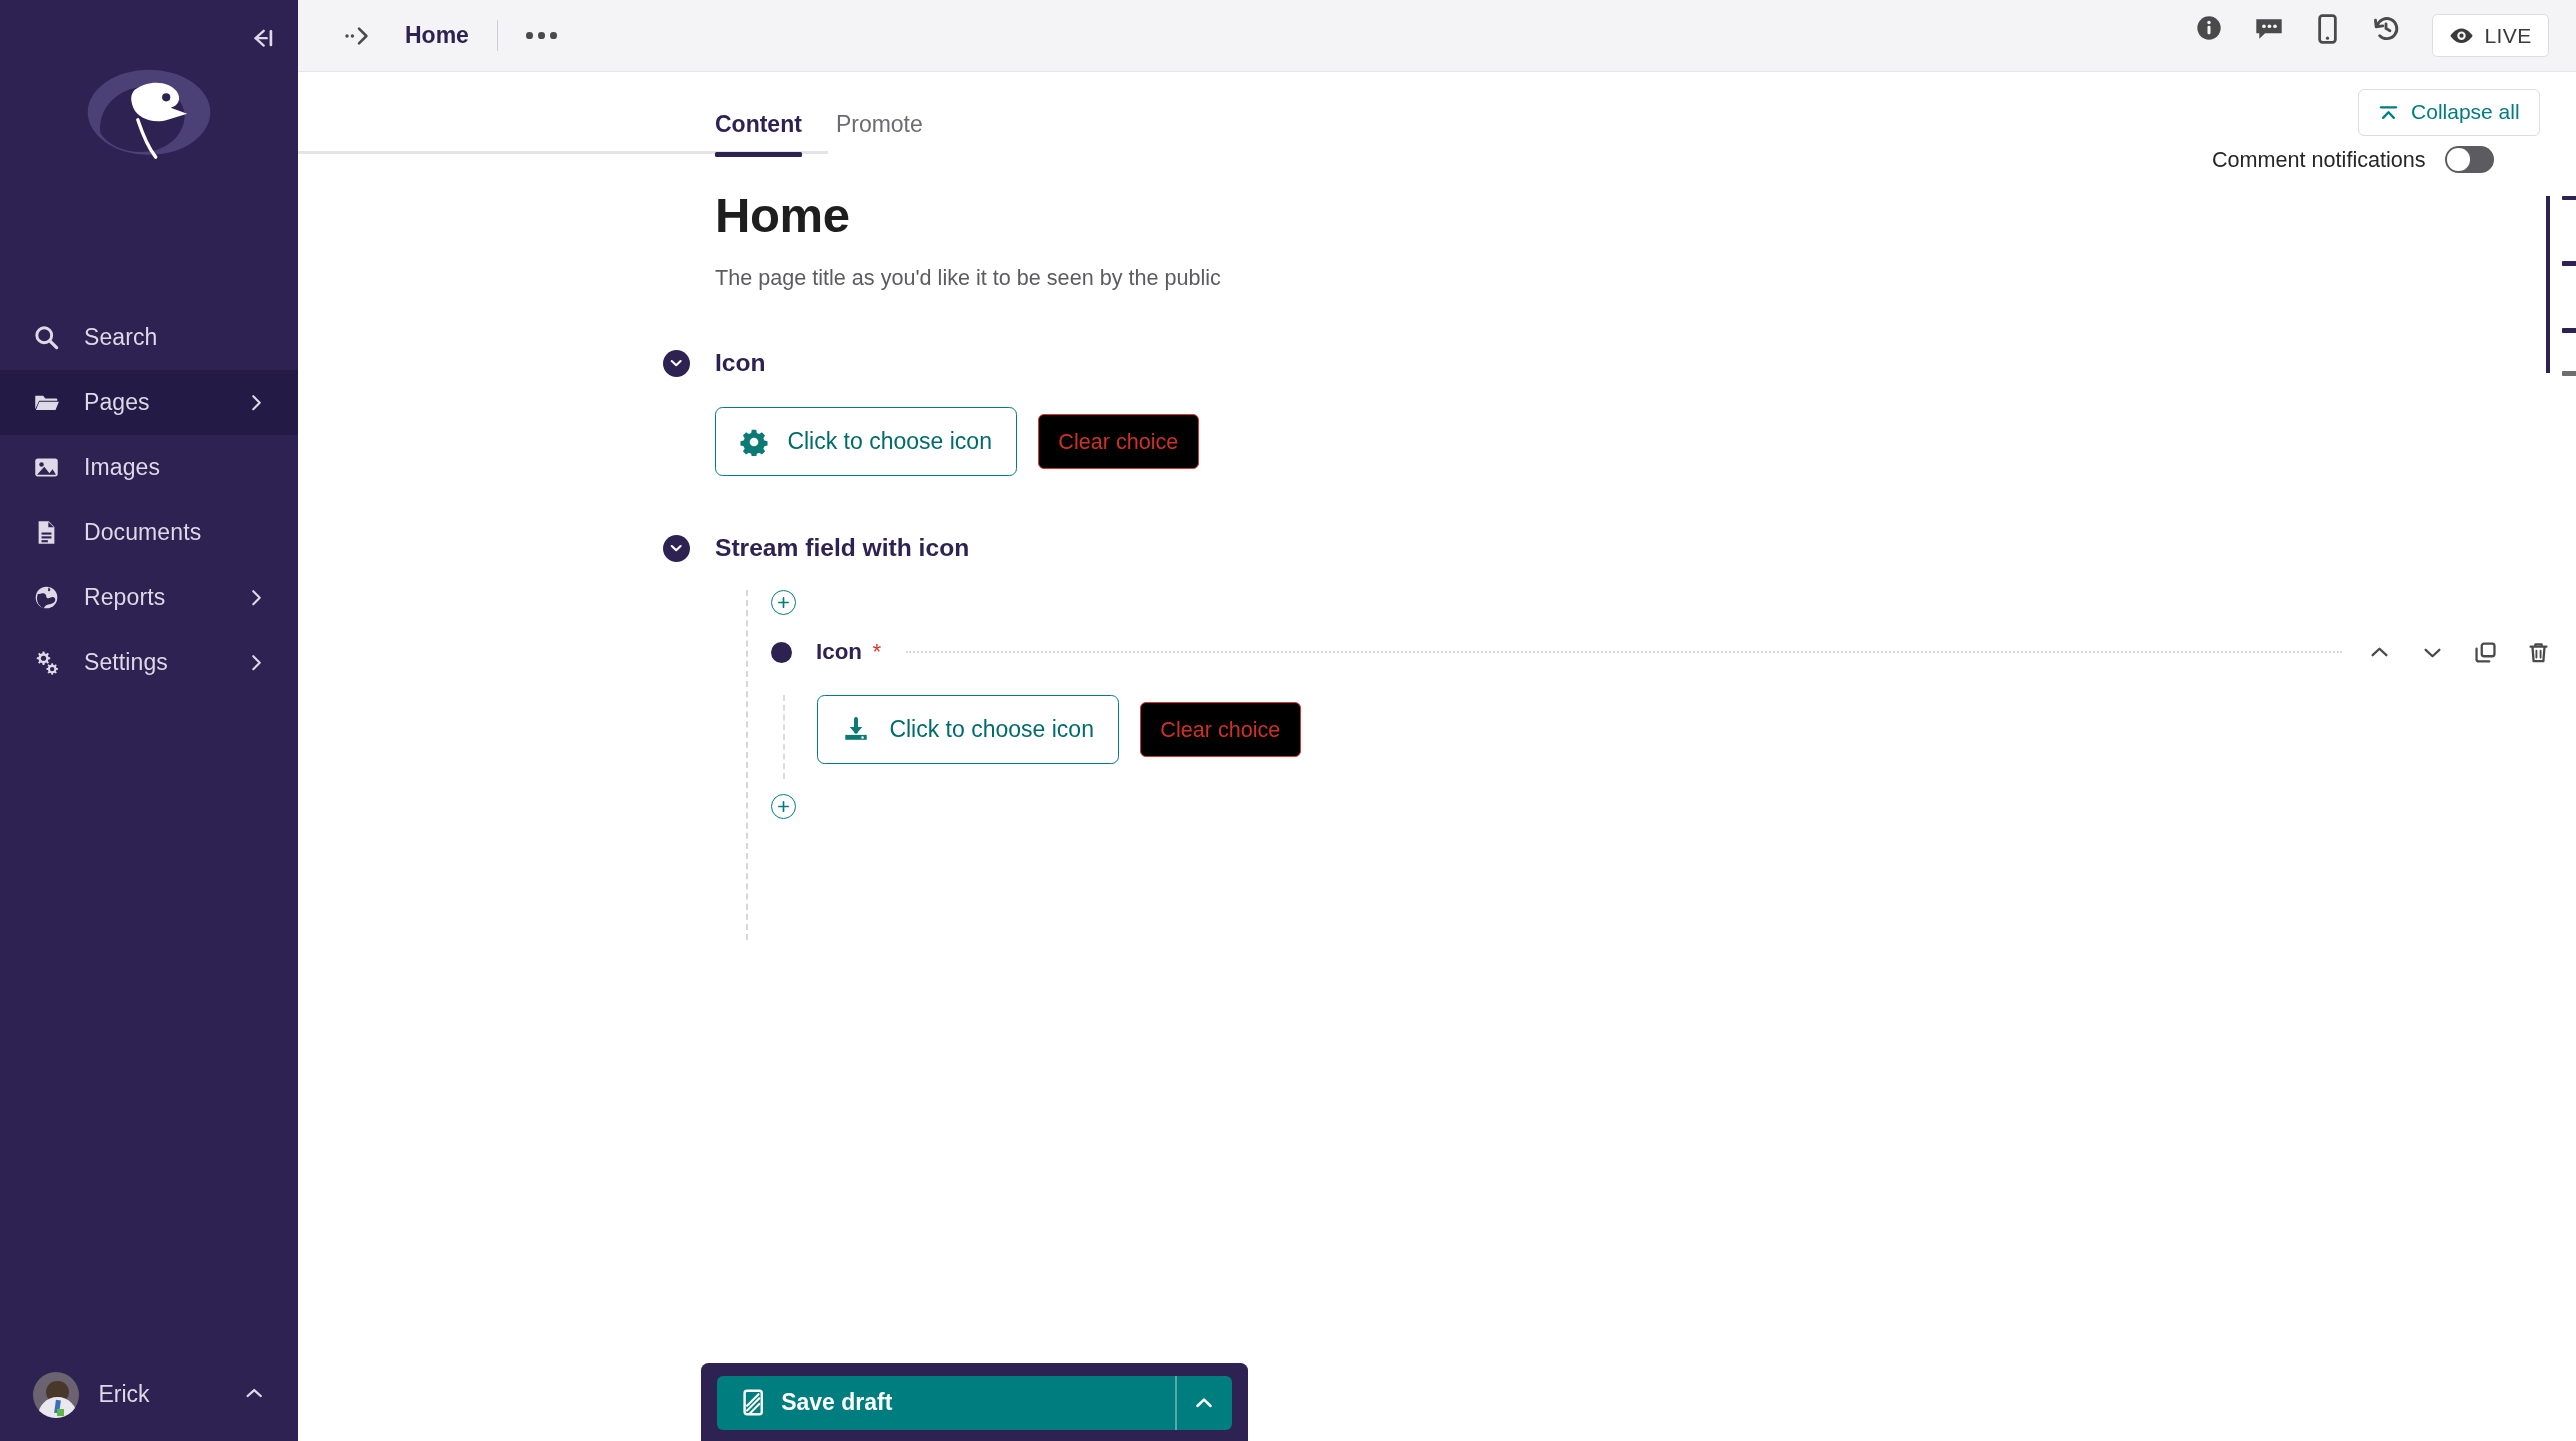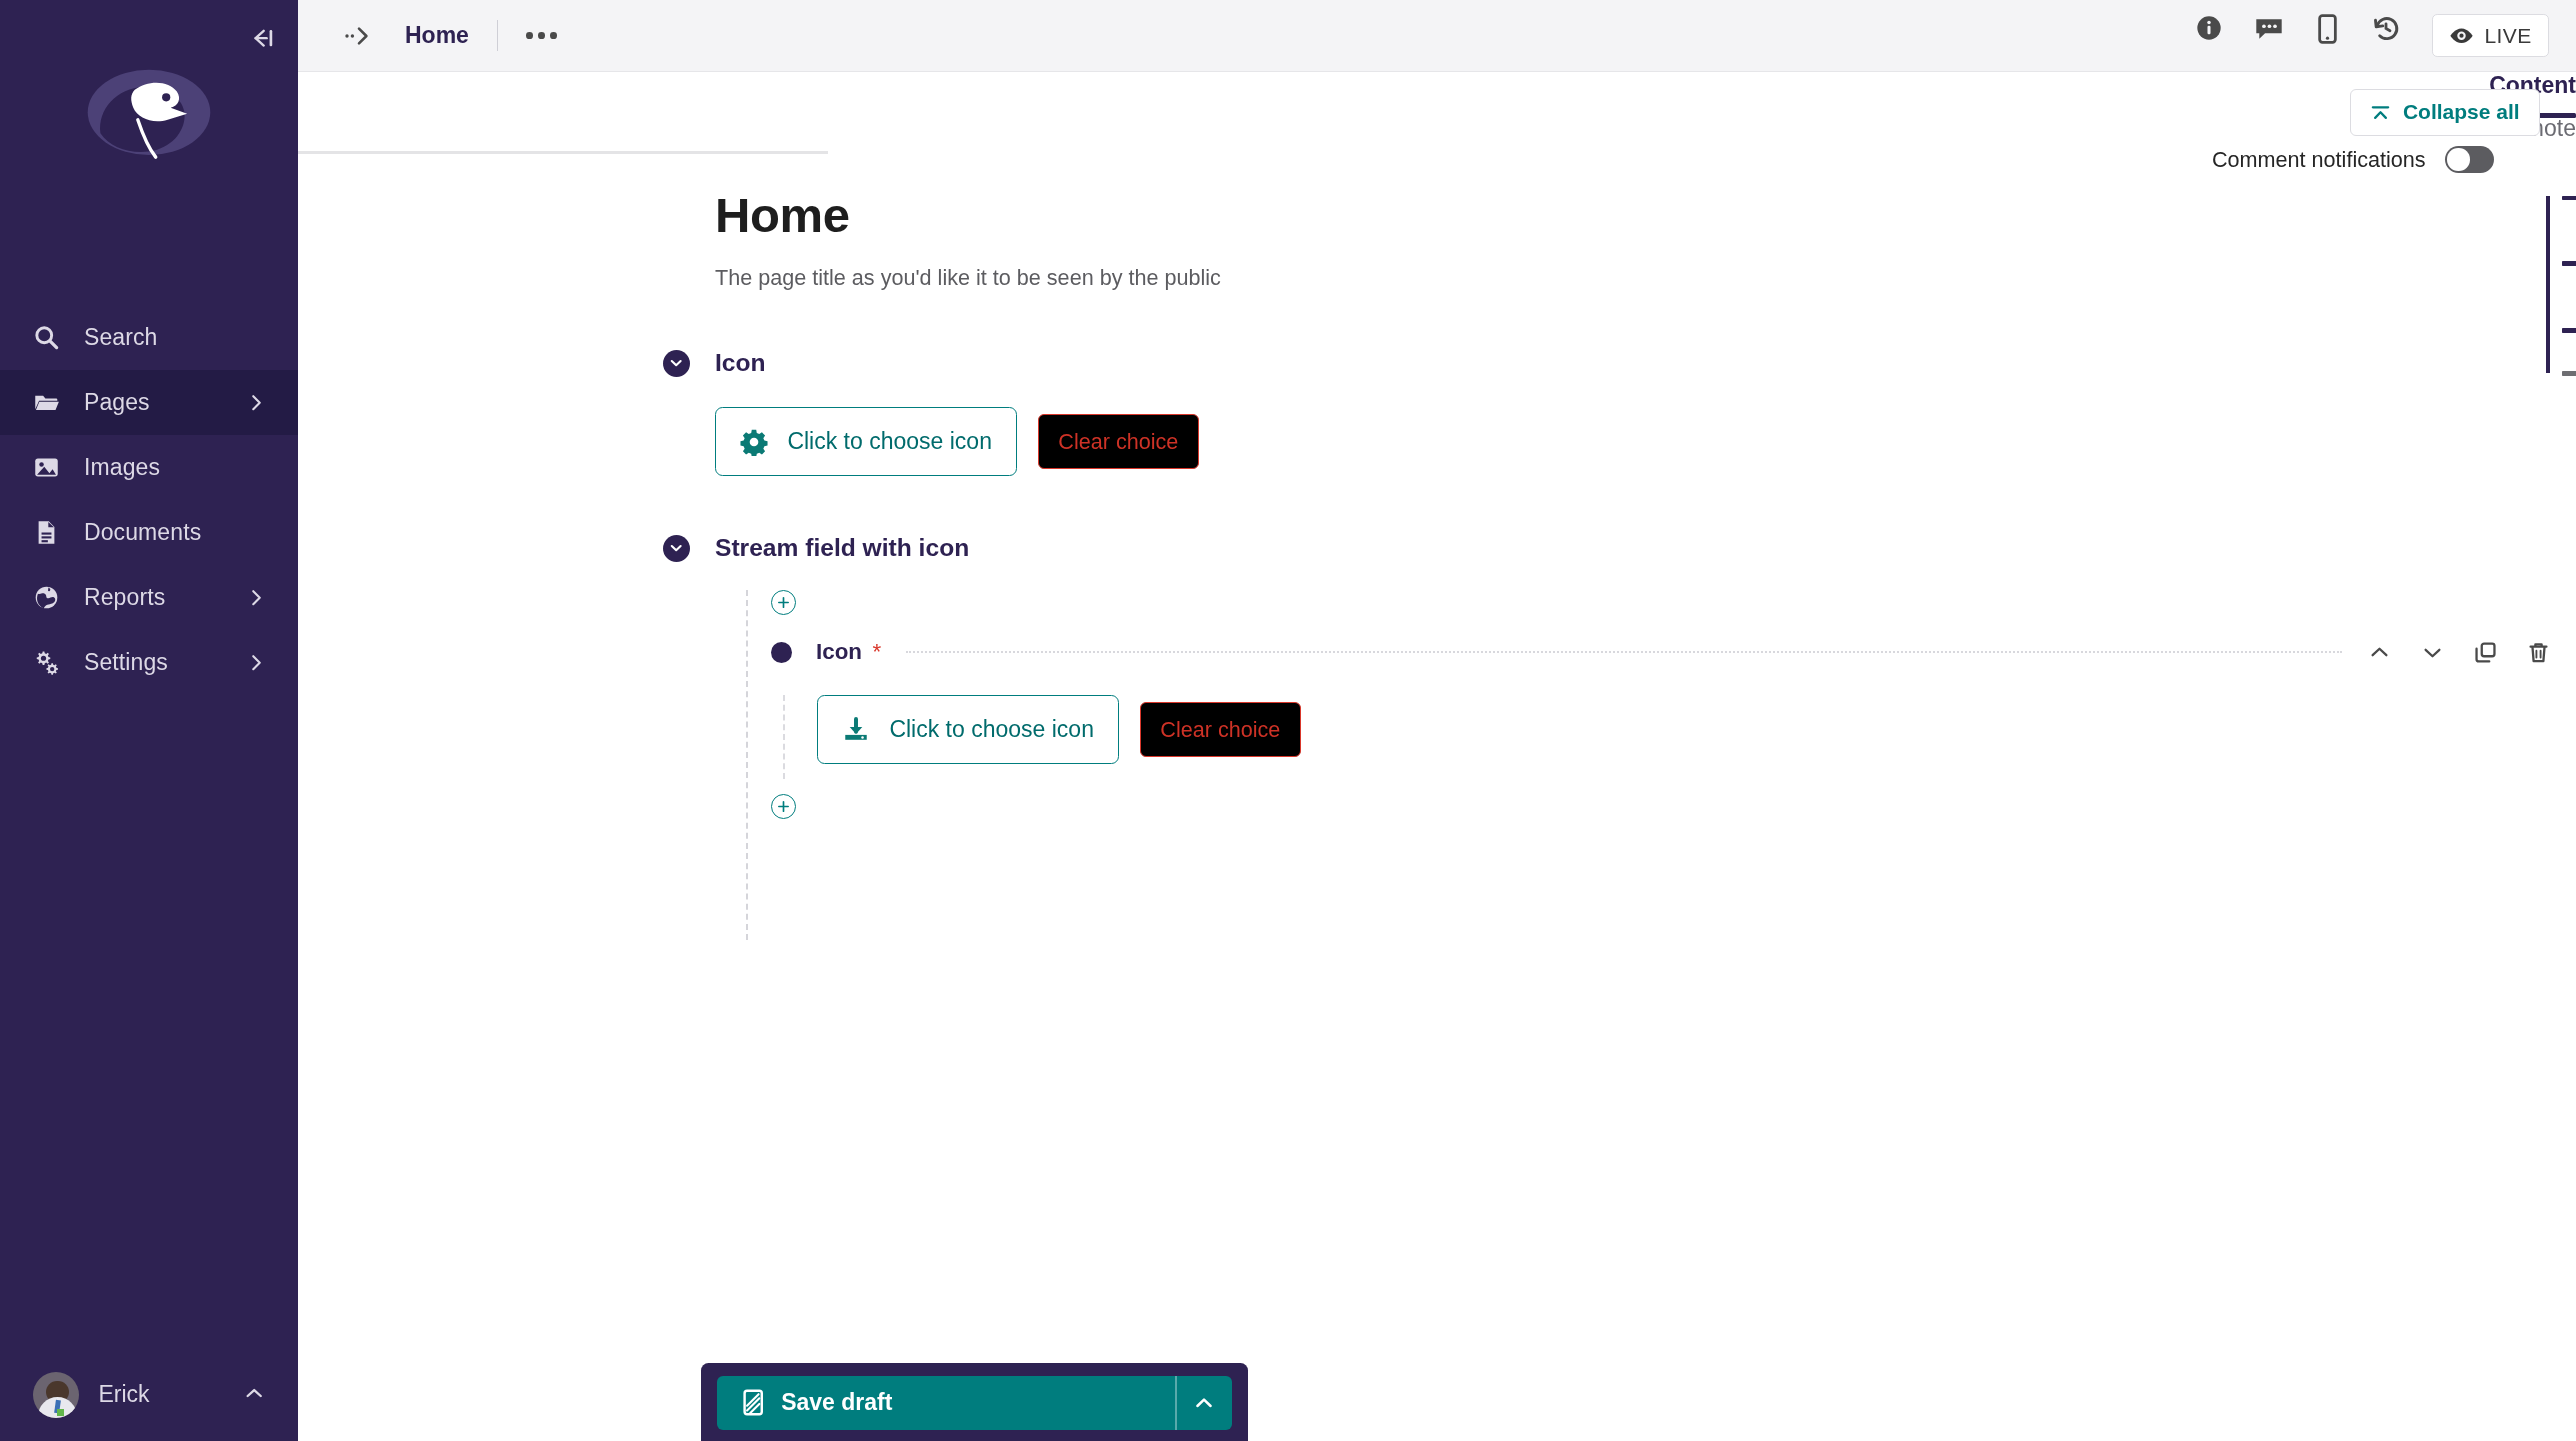--- a/index.html
+++ b/index.html
@@ -97,42 +97,42 @@
     display: flex; align-items: center; gap: 10.4px;
     border: 1.5px solid #DCDCE1; border-radius: 5.2px;
     background: #fff; padding: 8.2px 16.4px; cursor: pointer;
   }
   .live-btn span { font-size: 21px; color: #3A3A3A; letter-spacing: 0.4px; }
 
   
   .tabs-wrap { position: relative; height: 82px; }
   .tabs {
     display: flex; align-items: flex-end; height: 82px;
-    padding-left: 417px; gap: 0; flex-direction: column;
+    padding-left: 417px; gap: 0;
   }
   .tab {
     font-size: 23px; padding: 0 0 16.4px 0; cursor: pointer;
     position: relative; color: #6B6B72;
   }
   .tab.active { color: #2E2252; font-weight: bold; }
   .tab.active::after {
     content: ""; position: absolute; left: 0; right: 0; bottom: -3px;
     height: 5.2px; background: #2E2252; border-radius: 1.5px;
   }
   .tab + .tab { margin-left: 34px; }
   .tabs-rule2 {
     position: absolute; left: 0; right: 1748px; bottom: 0;
     height: 3px; background: #E4E4E6;
   }
 
   .collapse-all {
     position: absolute; top: 89px; right: 36px;
     display: flex; align-items: center; gap: 12px;
     border: 1.5px solid #DCDCE1; border-radius: 6px; background: #fff;
-    padding: 10.4px 19.4px; cursor: pointer; font-weight: bold;
+    padding: 10.4px 19.4px; cursor: pointer;
   }
   .collapse-all span { font-size: 21px; color: #007D7E; }
 
   .comment-notif {
     position: absolute; top: 146px; right: 82px;
     display: flex; align-items: center; gap: 19.4px;
   }
   .comment-notif .cn-label { font-size: 21.6px; color: #262626; }
   .toggle {
     width: 49px; height: 27px; border-radius: 13.4px; background: #5C5C60;

